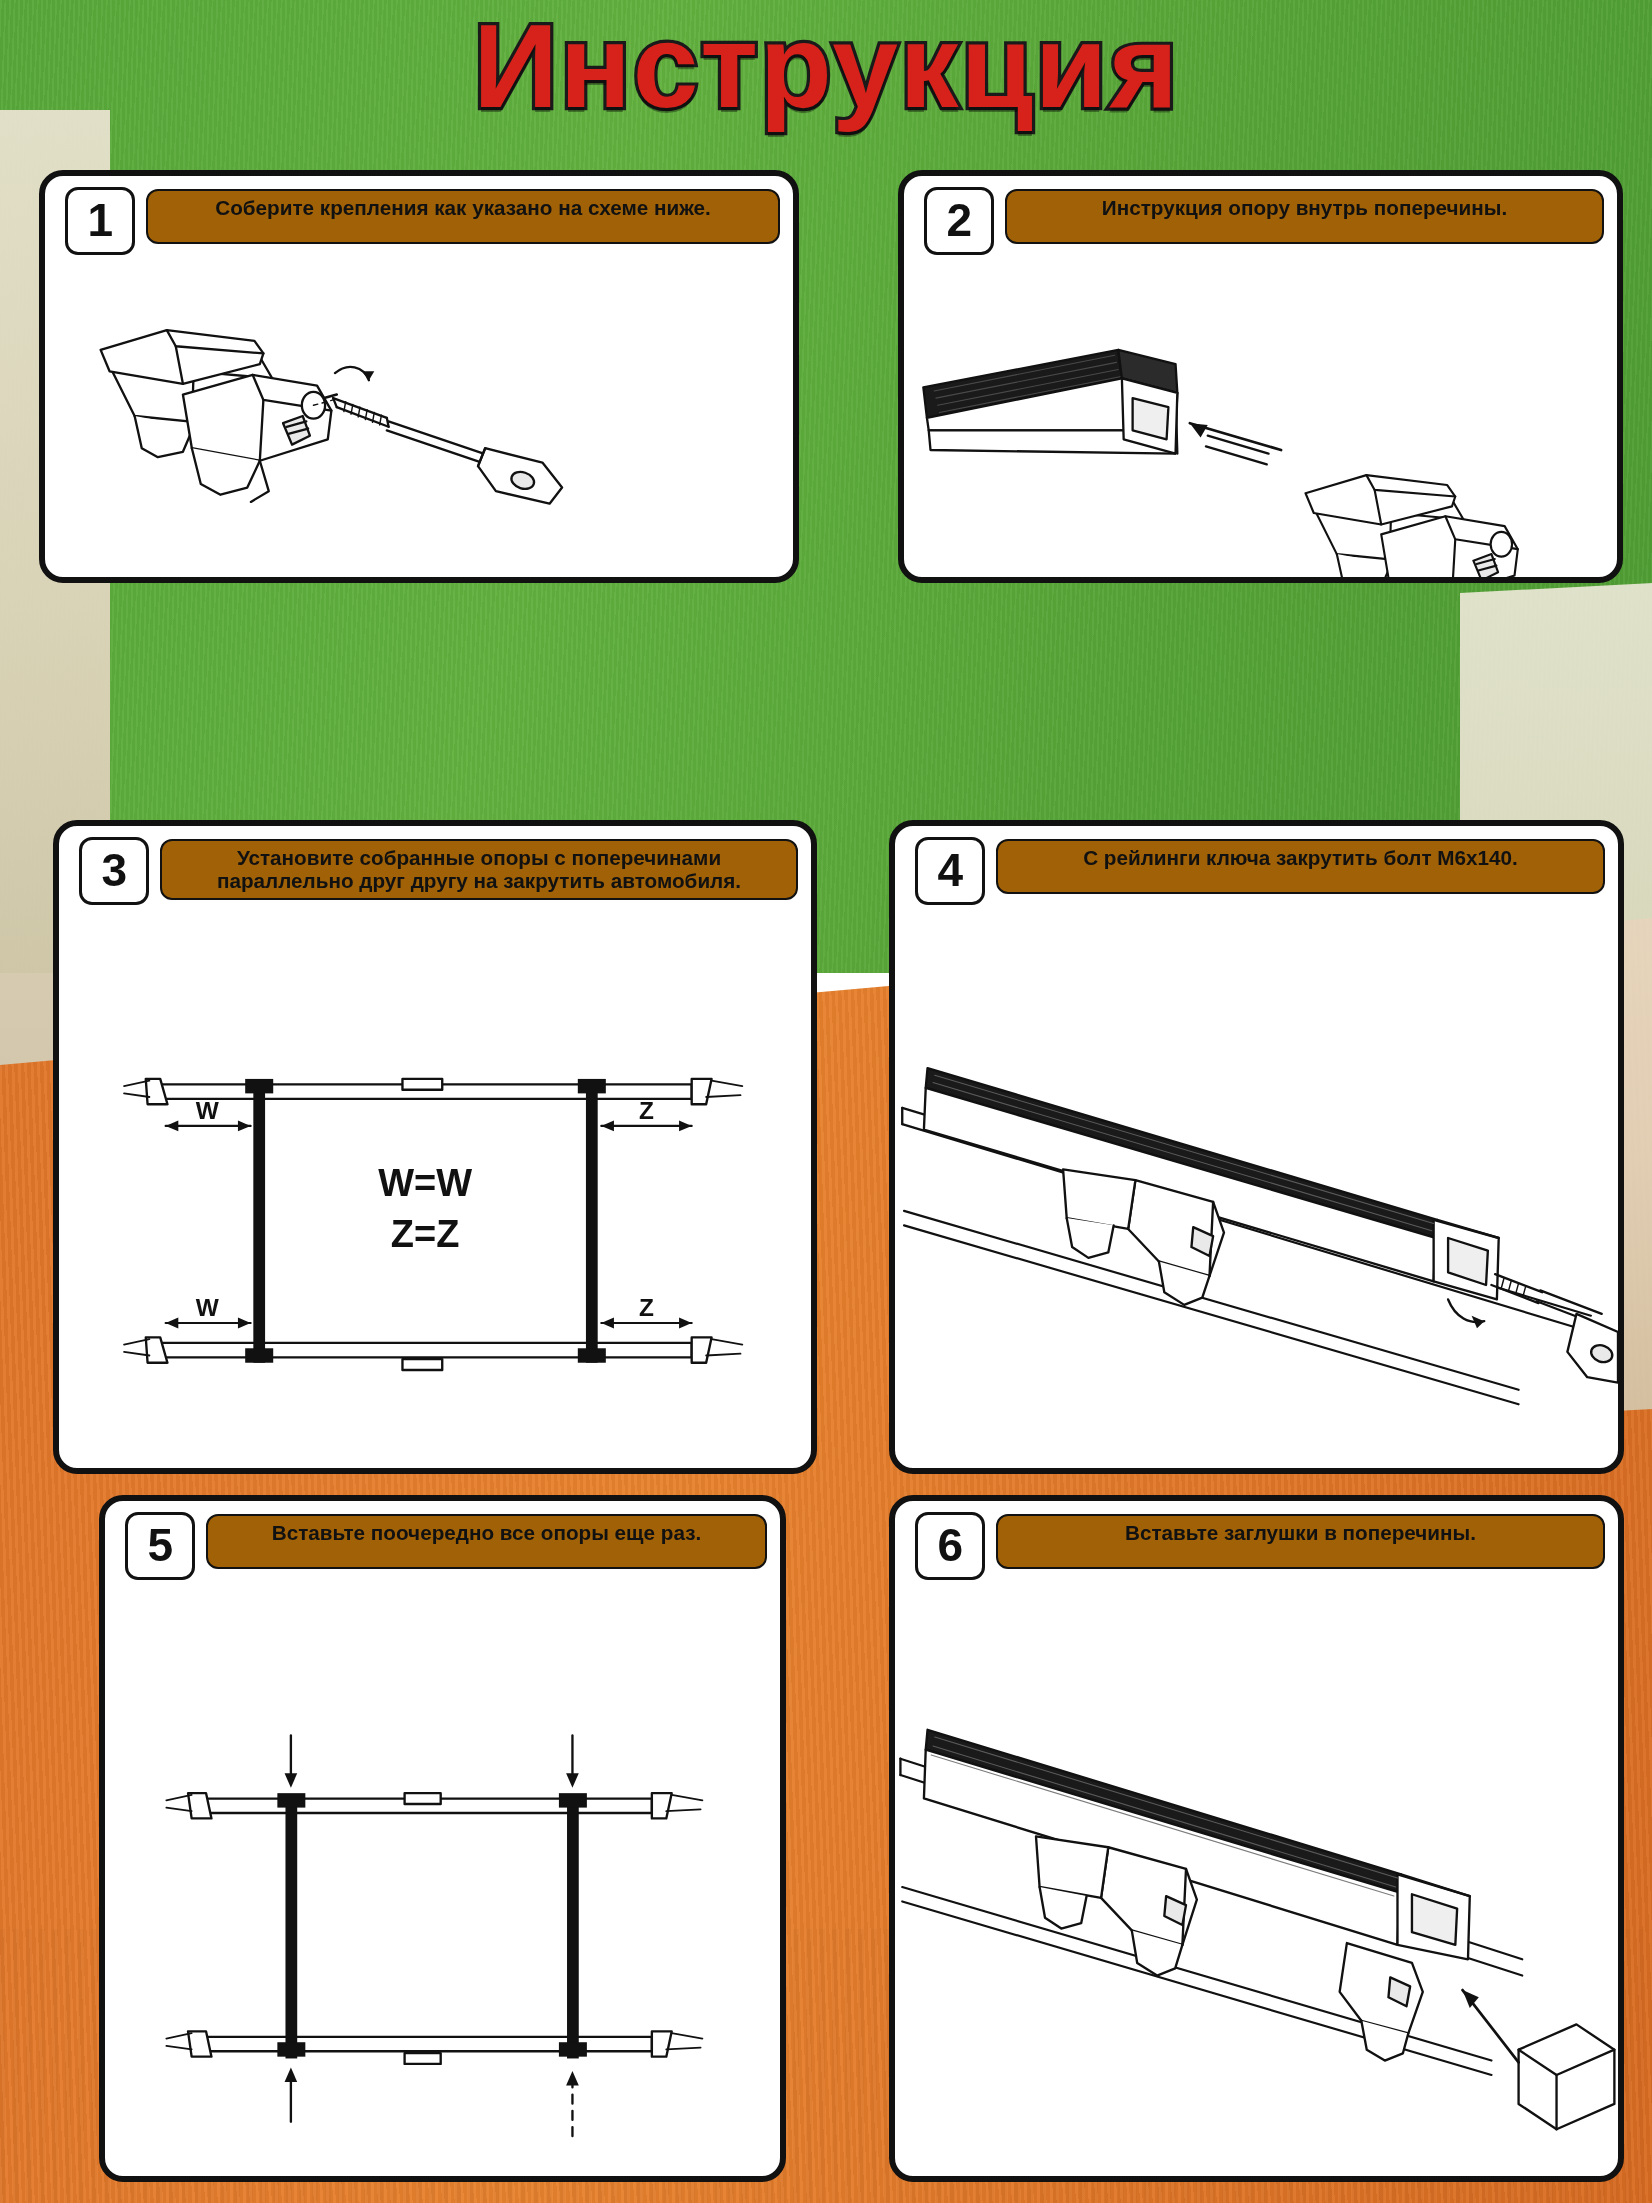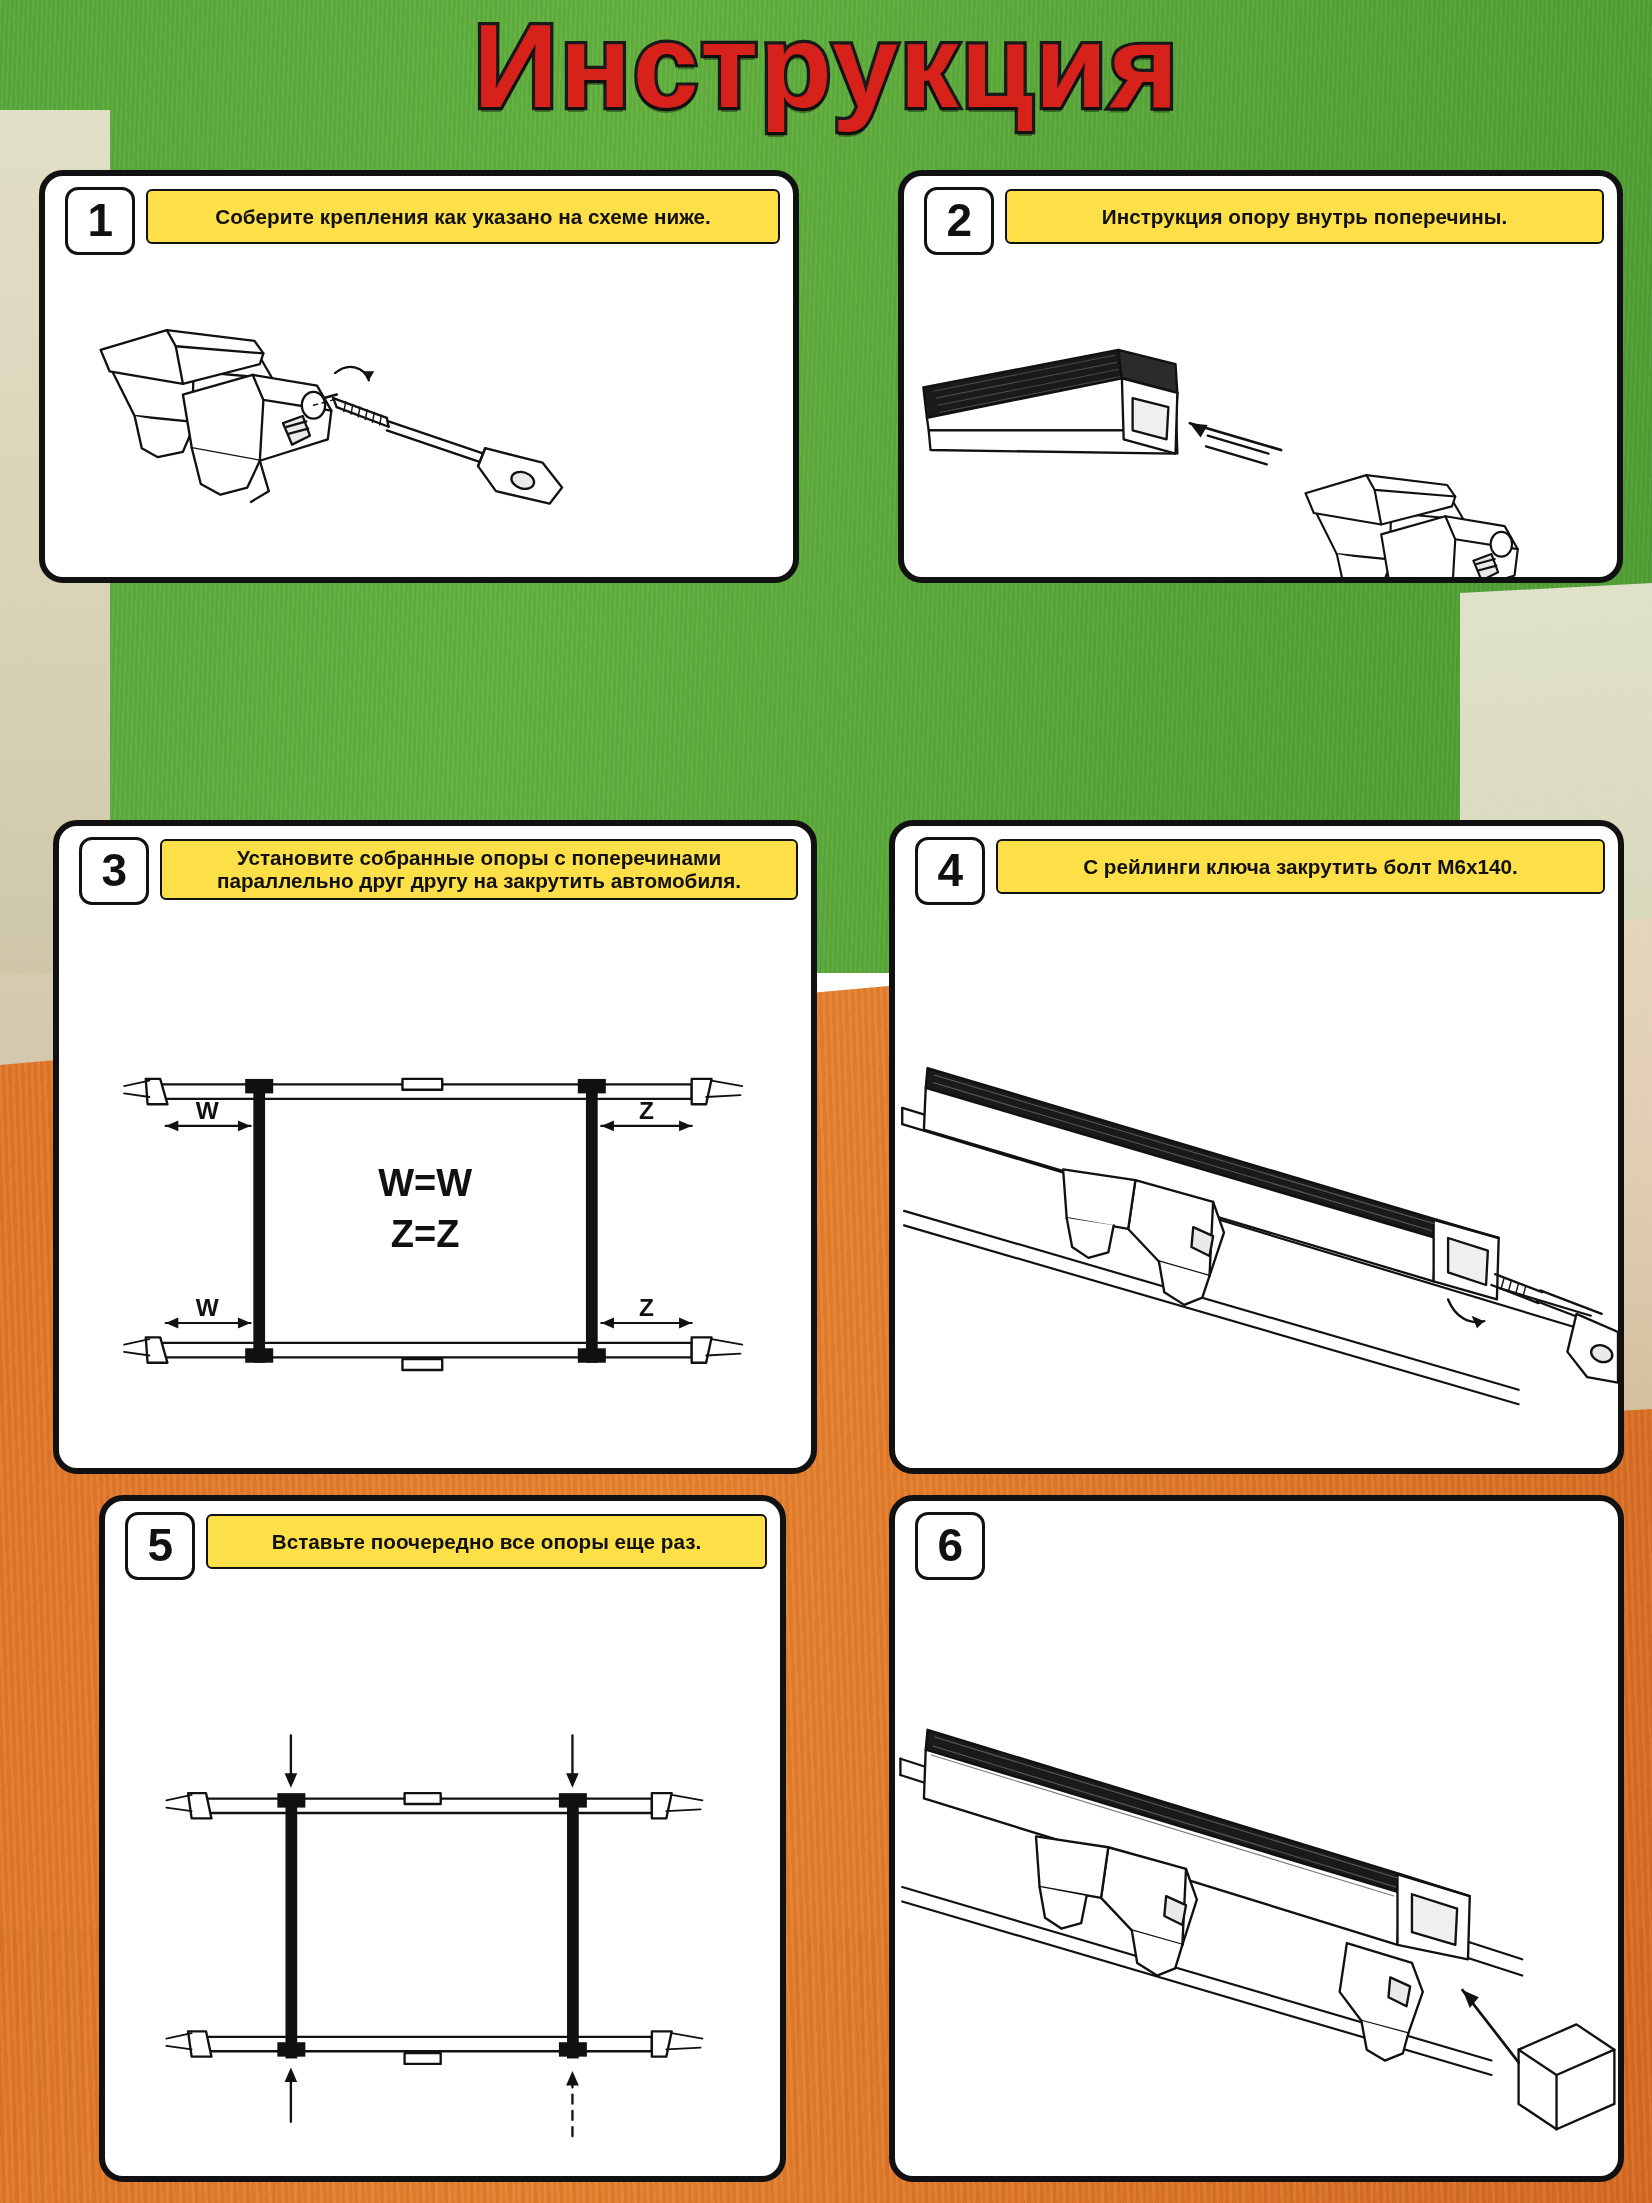--- a/index.html
+++ b/index.html
@@ -124,27 +124,27 @@
     line-height: 61px;
     text-align: center;
     color: #111;
     background: #fff;
   }
   .cap {
     position: absolute;
     left: 88px; right: 0; top: 1.8px;
     min-height: 55px;
     border: 2.8px solid #111;
-    border-radius: 6px;
+    border-radius: 12px;
     box-sizing: border-box;
     display: flex;
-    align-items: center;
+    align-items: flex-start;
     justify-content: center;
     padding: 5.5px 11px;
-    background: #fde047;
+    background: #a16207;
   }
   .cap span {
     font-size: 20.7px;
     font-weight: bold;
     color: #111;
     text-align: center;
     line-height: 1.12;
   }
   .art {
     position: absolute;
@@ -461,20 +461,23 @@
           <path d="M518 596 L518 530" stroke-width="2.6" stroke-dasharray="10 8"></path>
           <path d="M518 524 L511 540 L525 540 Z" fill="#111" stroke="none"></path>
         </g>
       </svg>
     </div>
   </div>
 
   <div class="panel" id="p6">
     <div class="hdr">
       <div class="num">6</div>
+      <div class="cap">
+        <span>Вставьте заглушки в поперечины.</span>
+      </div>
     </div>
     <div class="art">
       <svg viewBox="0 0 800 630" preserveAspectRatio="xMidYMid meet">
         <g fill="none" stroke="#111" stroke-width="2.6" stroke-linejoin="round" stroke-linecap="round">
 
           <path d="M6 178 L694 400" stroke-width="2.4"></path>
           <path d="M6 196 L694 418" stroke-width="2.4"></path>
           <path d="M6 178 L6 196"></path>
           <path d="M8 320 L660 512" stroke-width="2.4"></path>
           <path d="M8 336 L660 528" stroke-width="2.4"></path>

